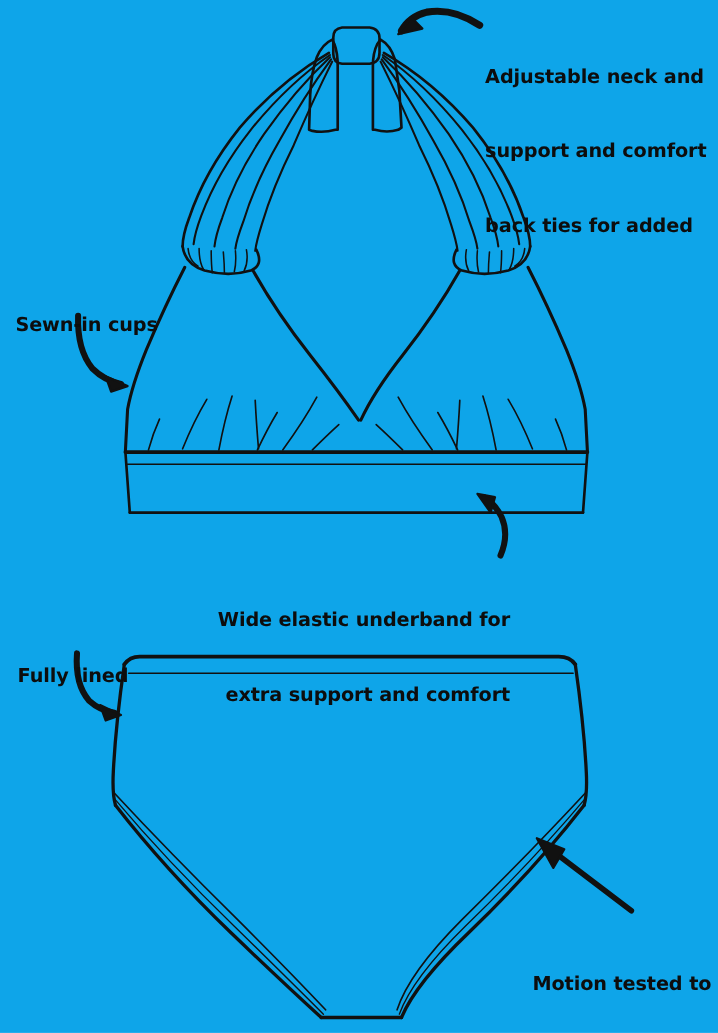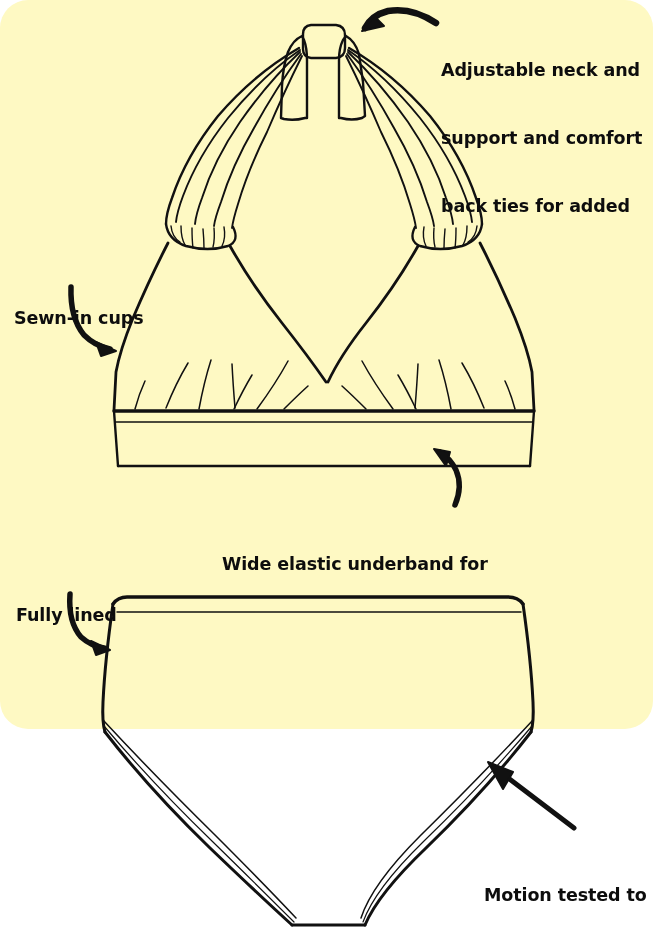--- a/index.html
+++ b/index.html
@@ -11,23 +11,22 @@
   body {
     width: 653px;
     height: 939px;
     font-family: "DejaVu Sans", sans-serif;
     color: #111111;
     overflow: hidden;
   }
   #diagram-root {
     position: relative;
     width: 653px;
-    height: 729px;
-    background: #fef9c3;
-    border-radius: 28px;
+    height: 939px;
+    background: #0ea5e9;
   }
   #diagram-svg {
     position: absolute;
     top: 0;
     left: 0;
     width: 653px;
     height: 939px;
     display: block;
   }
   .callout {
@@ -43,25 +42,25 @@
   .callout span {
     display: block;
   }
   #callout-neck-ties {
     left: 441px;
     top: 14px;
     text-align: left;
   }
   #callout-sewn-in-cups {
     left: 14px;
-    top: 262px;
+    top: 240px;
     text-align: center;
   }
   #callout-underband {
-    left: 222px;
+    left: 198px;
     top: 508px;
     text-align: right;
   }
   #callout-fully-lined {
     left: 16px;
     top: 559px;
     text-align: right;
   }
   #callout-motion-tested {
     left: 484px;
@@ -245,20 +244,21 @@
     <span>support and comfort</span>
     <span>back ties for added</span>
   </div>
 
   <div class="callout" id="callout-sewn-in-cups">
     <span>Sewn-in cups</span>
   </div>
 
   <div class="callout" id="callout-underband">
     <span>Wide elastic underband for</span>
+    <span>extra support and comfort</span>
   </div>
 
   <div class="callout" id="callout-fully-lined">
     <span>Fully lined</span>
   </div>
 
   <div class="callout" id="callout-motion-tested">
     <span>Motion tested to</span>
     
     

